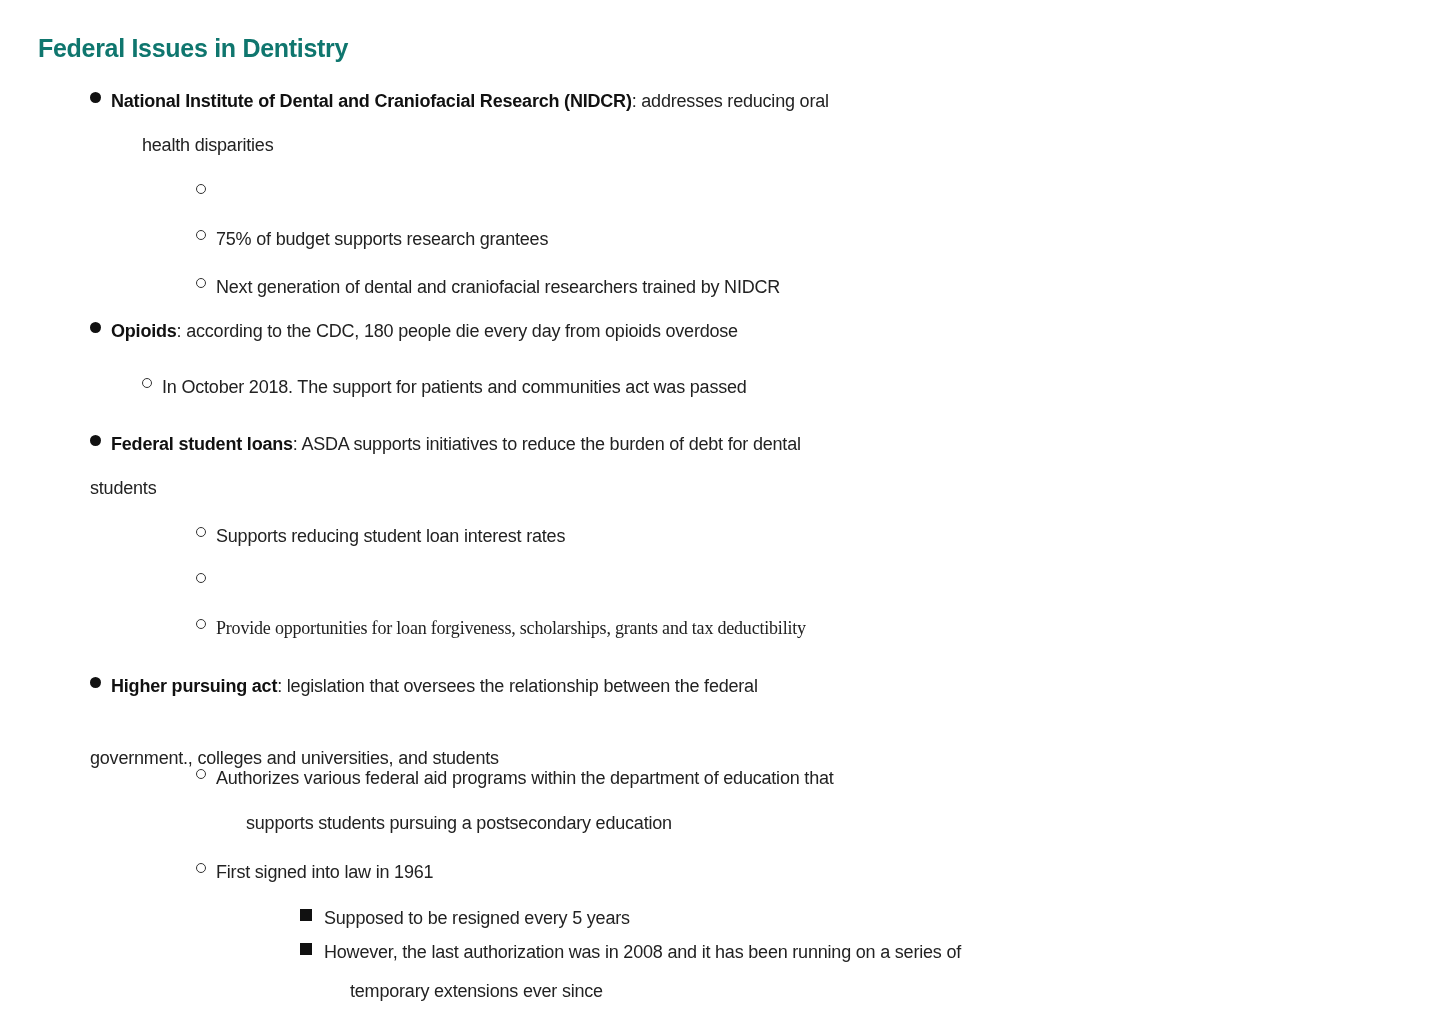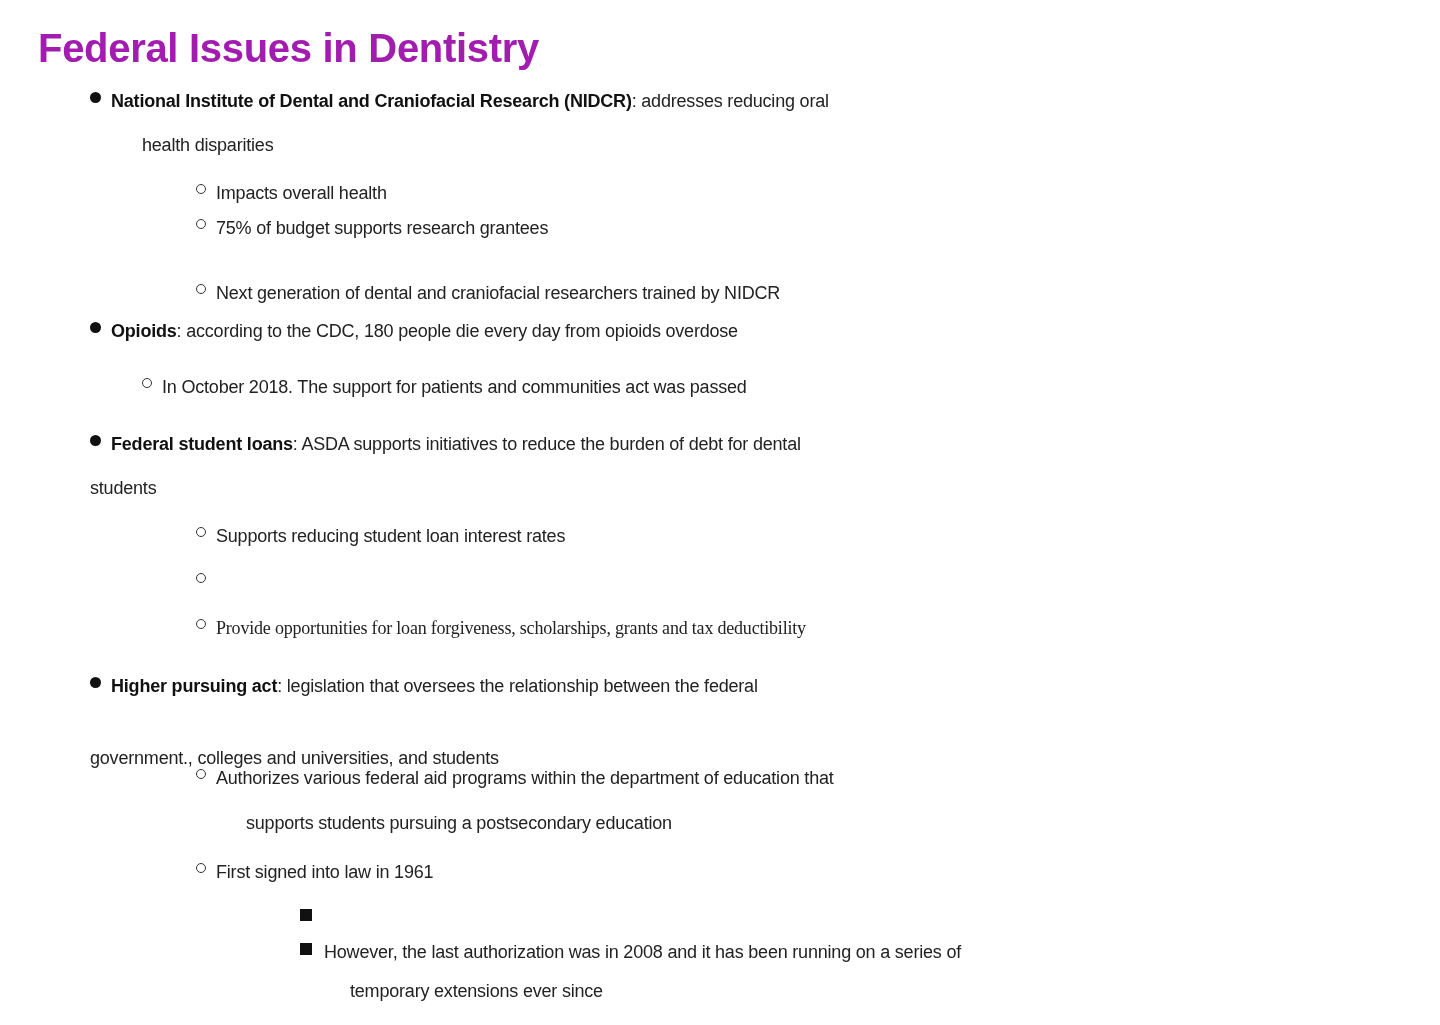--- a/index.html
+++ b/index.html
@@ -7,47 +7,47 @@
       width: 1440px; height: 1025px; position: relative; overflow: hidden;
       font-family: "Liberation Sans", sans-serif; color: #1a1a1a;
     }
     .line {
       position: absolute; white-space: nowrap;
       font-size: 18px; line-height: 32px; letter-spacing: -0.2px;
       color: #222;
     }
     .title {
       position: absolute; left: 38px; top: 28px;
-      font-size: 40px; line-height: 40px; font-weight: bold; color: #a21caf;
+      font-size: 25px; line-height: 40px; font-weight: bold; color: #0f766e;
       letter-spacing: -0.3px;
     }
     b { font-weight: bold; color: #111; }
     .bullet-disc { display: inline-block; width: 11px; height: 11px; border-radius: 50%; background: #111; margin-right: 10px; vertical-align: 4px; }
     .bullet-circle { display: inline-block; width: 8px; height: 8px; border-radius: 50%; border: 1.6px solid #333; margin-right: 10px; vertical-align: 5px; box-sizing: content-box; }
     .bullet-square { display: inline-block; width: 12px; height: 12px; background: #111; margin-right: 12px; vertical-align: 3px; }
   </style>
 </head>
 <body>
 
 <div>
 
   <div class="title">Federal Issues in Dentistry</div>
 
   <div class="line" style="left:90px; top:85px;">
     <span class="bullet-disc"></span><b>National Institute of Dental and Craniofacial Research (NIDCR)</b><span>: addresses reducing oral</span>
   </div>
   <div class="line" style="left:142px; top:129px;">health disparities</div>
 
   <div class="line" style="left:196px; top:177px;">
-    <span class="bullet-circle"></span><span>Impacts overall health</span>
+    <span class="bullet-circle"></span>
   </div>
-  <div class="line" style="left:196px; top:212px;">
+  <div class="line" style="left:196px; top:223px;">
     <span class="bullet-circle"></span><span>75% of budget supports research grantees</span>
   </div>
-  <div class="line" style="left:196px; top:277px;">
+  <div class="line" style="left:196px; top:271px;">
     <span class="bullet-circle"></span><span>Next generation of dental and craniofacial researchers trained by NIDCR</span>
   </div>
 
   <div class="line" style="left:90px; top:315px;">
     <span class="bullet-disc"></span><b>Opioids</b><span>: according to the CDC, 180 people die every day from opioids overdose</span>
   </div>
   <div class="line" style="left:142px; top:371px;">
     <span class="bullet-circle"></span><span>In October 2018. The support for patients and communities act was passed</span>
   </div>
 
@@ -74,20 +74,20 @@
   <div class="line" style="left:196px; top:762px;">
     <span class="bullet-circle"></span><span>Authorizes various federal aid programs within the department of education that</span>
   </div>
   <div class="line" style="left:246px; top:807px;">supports students pursuing a postsecondary education</div>
 
   <div class="line" style="left:196px; top:856px;">
     <span class="bullet-circle"></span><span>First signed into law in 1961</span>
   </div>
 
   <div class="line" style="left:300px; top:902px;">
-    <span class="bullet-square"></span>
+    <span class="bullet-square"></span><span>Supposed to be resigned every 5 years</span>
   </div>
   <div class="line" style="left:300px; top:936px;">
     <span class="bullet-square"></span><span>However, the last authorization was in 2008 and it has been running on a series of</span>
   </div>
   <div class="line" style="left:350px; top:975px;">temporary extensions ever since</div>
 
 </div>
 
 </body></html>

